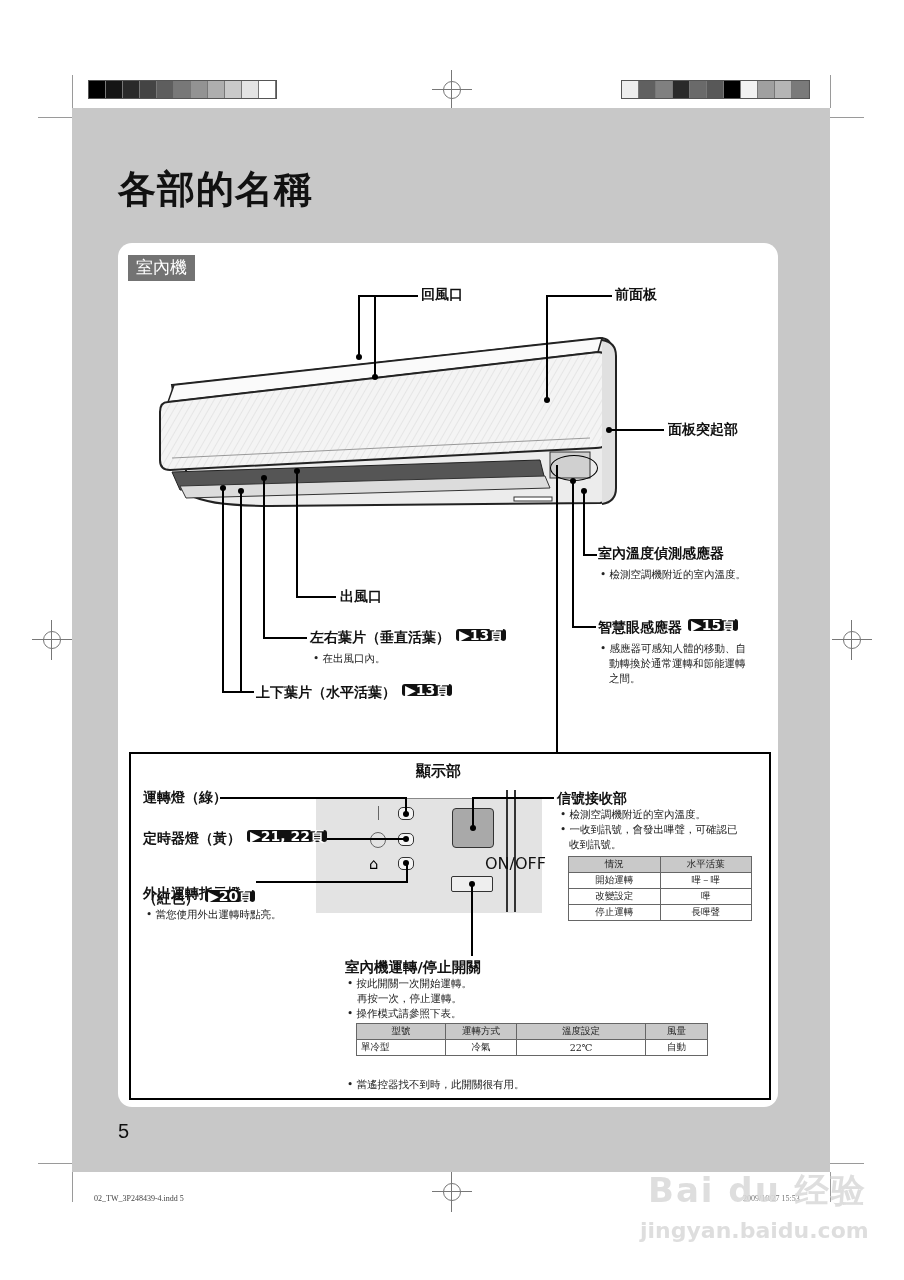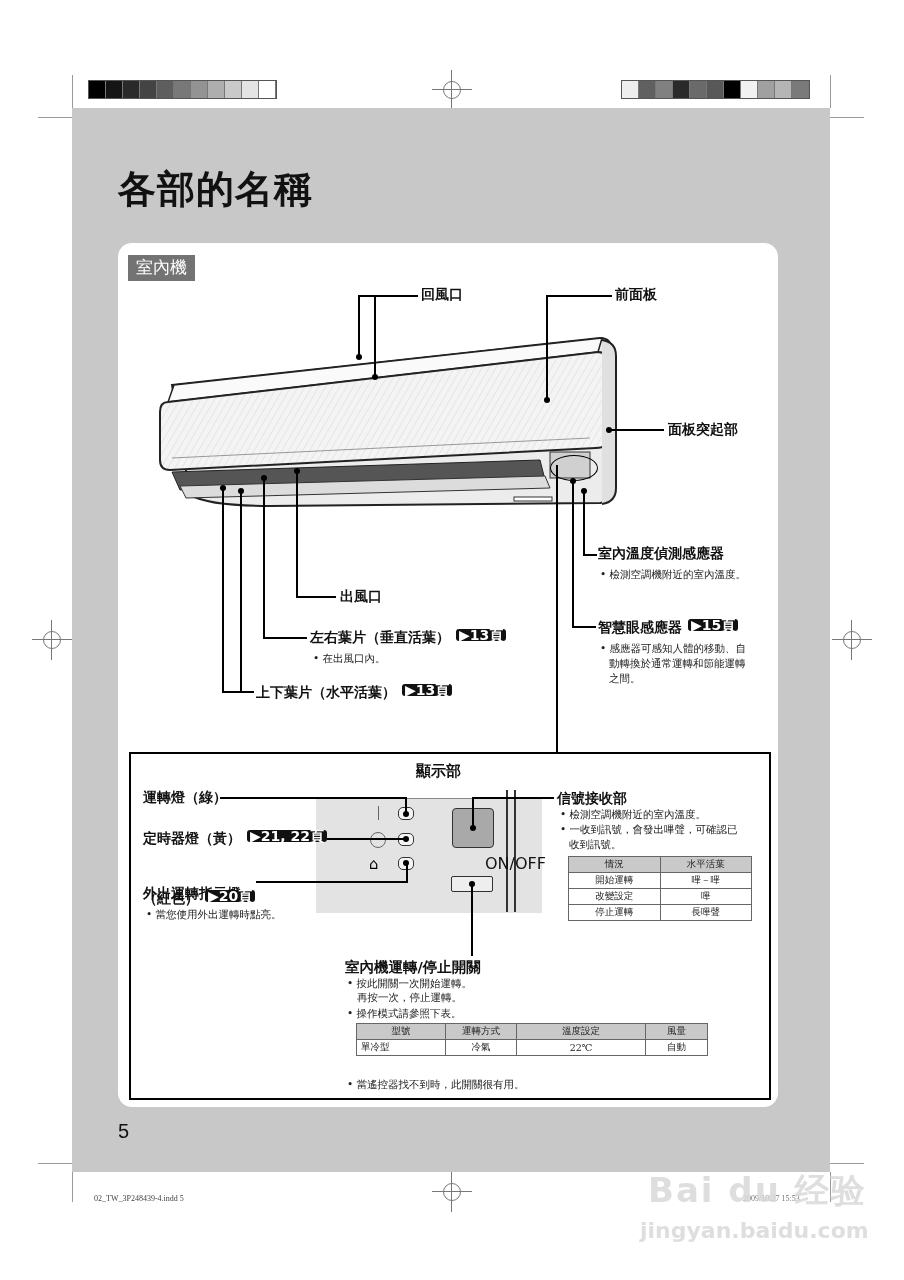--- a/index.html
+++ b/index.html
@@ -242,21 +242,21 @@
     <td>停止運轉</td>
     <td>長嗶聲</td>
   </tr>
 </tbody>
   </table>
 
 <div class="ln" style="left:471px;top:884px;width:2px;height:72px;"></div>
 <div class="dot" style="left:469px;top:881px;"></div>
 <div class="lbl" style="left:345px;top:958px;font-size:14.5px;">室內機運轉/停止開關</div>
 <div class="note" style="left:347px;top:976px;">• 按此開關一次開始運轉。</div>
-<div class="note" style="left:357px;top:991px;font-family:Liberation Mono, monospace;">再按一次，停止運轉。</div>
+<div class="note" style="left:357px;top:991px;">再按一次，停止運轉。</div>
 <div class="note" style="left:347px;top:1006px;">• 操作模式請參照下表。</div>
 
 <table class="abs" style="left:356px;top:1023px;width:352px;">
   <tbody>
       <tr>
     <th style="width:80px;">型號</th>
     <th style="width:62px;">運轉方式</th>
     <th style="width:120px;">溫度設定</th>
     <th>風量</th>
   </tr>

